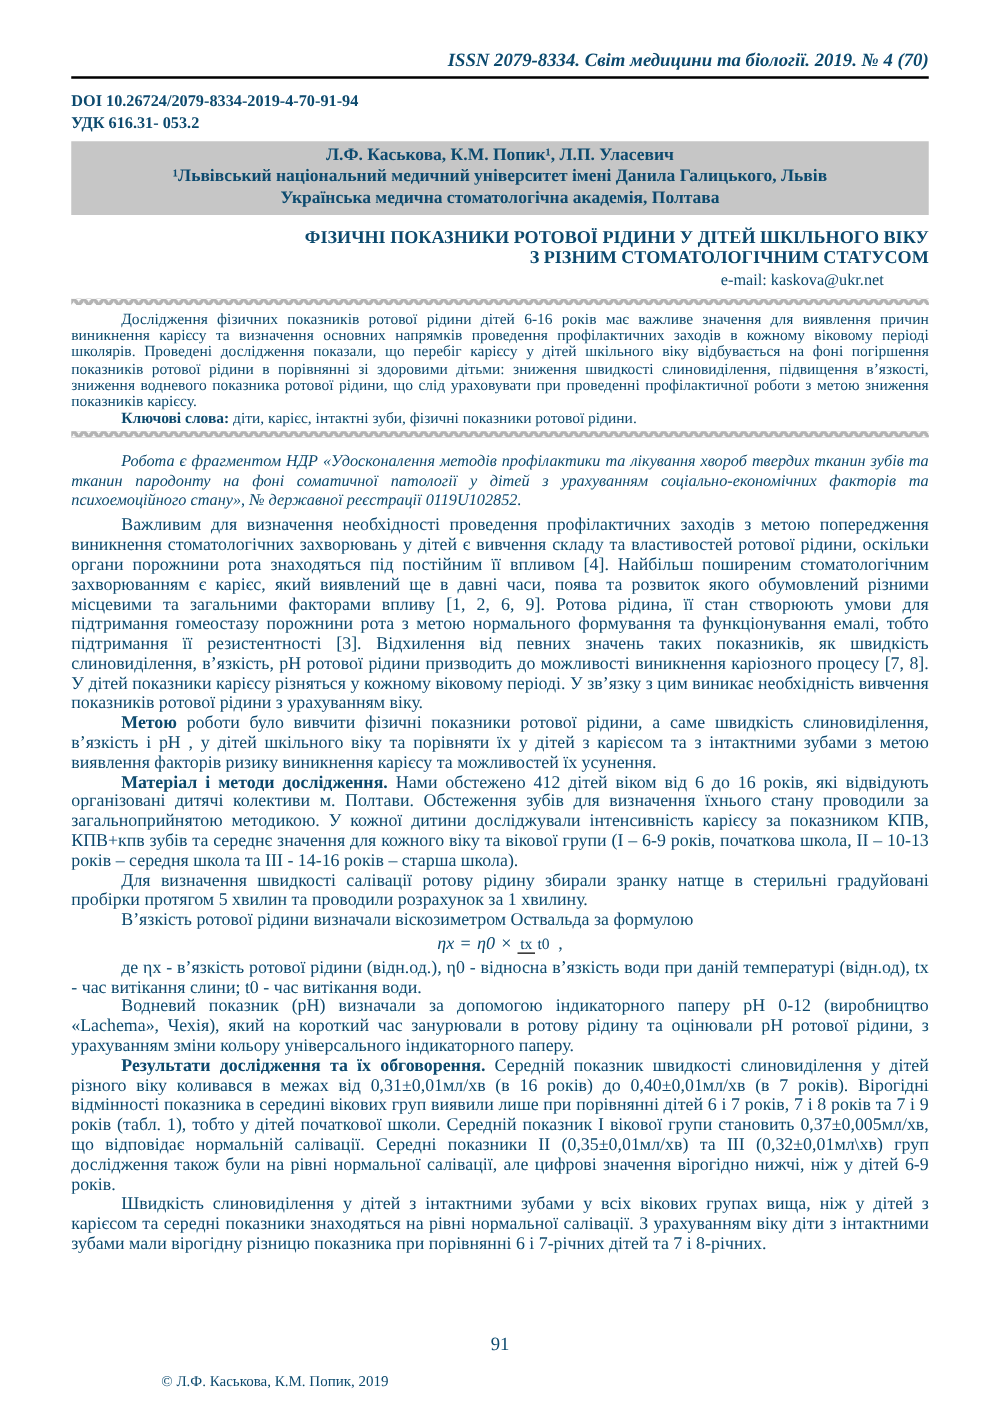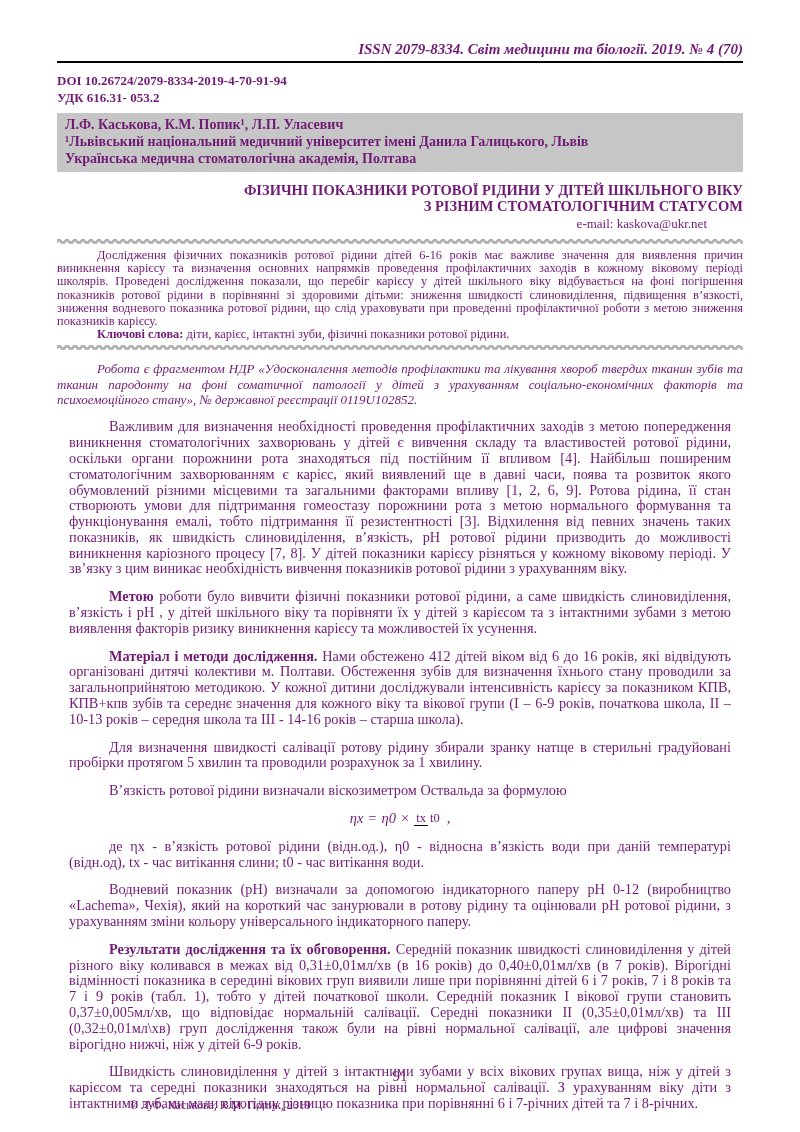--- a/index.html
+++ b/index.html
@@ -3,41 +3,42 @@
 <meta charset="utf-8">
 <style>
   html, body { margin: 0; padding: 0; background: #ffffff; }
   .page {
     position: relative;
     width: 800px;
     height: 1132px;
     box-sizing: border-box;
     padding: 40px 57px 0 57px;
     background: #ffffff;
-    color: #701a75;
+    color: #0c4a6e;
     font-family: "Liberation Serif", serif;
     overflow: hidden;
   }
   
   .journal-line {
     text-align: right;
     font-size: 15px;
     font-weight: bold;
     font-style: italic;
     line-height: 18px;
   }
   .header-rule {
     border-bottom: 2px solid #000;
     margin-top: 3px;
   }
   .doi-block { margin-top: 10px; font-weight: bold; font-size: 13px; line-height: 16.5px; }
   
   .authors-box {
     margin-top: 7px;
     background: #c6c6c6;
+    text-align: center;
     font-weight: bold;
     font-size: 14px;
     line-height: 17px;
     padding: 3px 8px 5px 8px;
   }
   
   .article-title {
     margin: 10px 0 0 0;
     text-align: right;
     font-size: 14.5px;
@@ -70,21 +71,21 @@
   .ndr-note {
     margin: 11px 0 0 0;
     font-style: italic;
     font-size: 13px;
     line-height: 15.3px;
     text-align: justify;
     text-indent: 40px;
   }
   
   .body-text { margin-top: 6px; font-size: 14.3px; line-height: 15.8px; text-align: justify; }
-  .body-text p { margin: 12px; text-indent: 40px; }
+  .body-text p { margin: 0; text-indent: 40px; }
   .lead { font-weight: bold; }
   
   .formula {
     display: flex;
     justify-content: center;
     align-items: center;
     gap: 5px;
     font-size: 14.5px;
     margin: 3px 0 3px 0;
     text-indent: 0;

